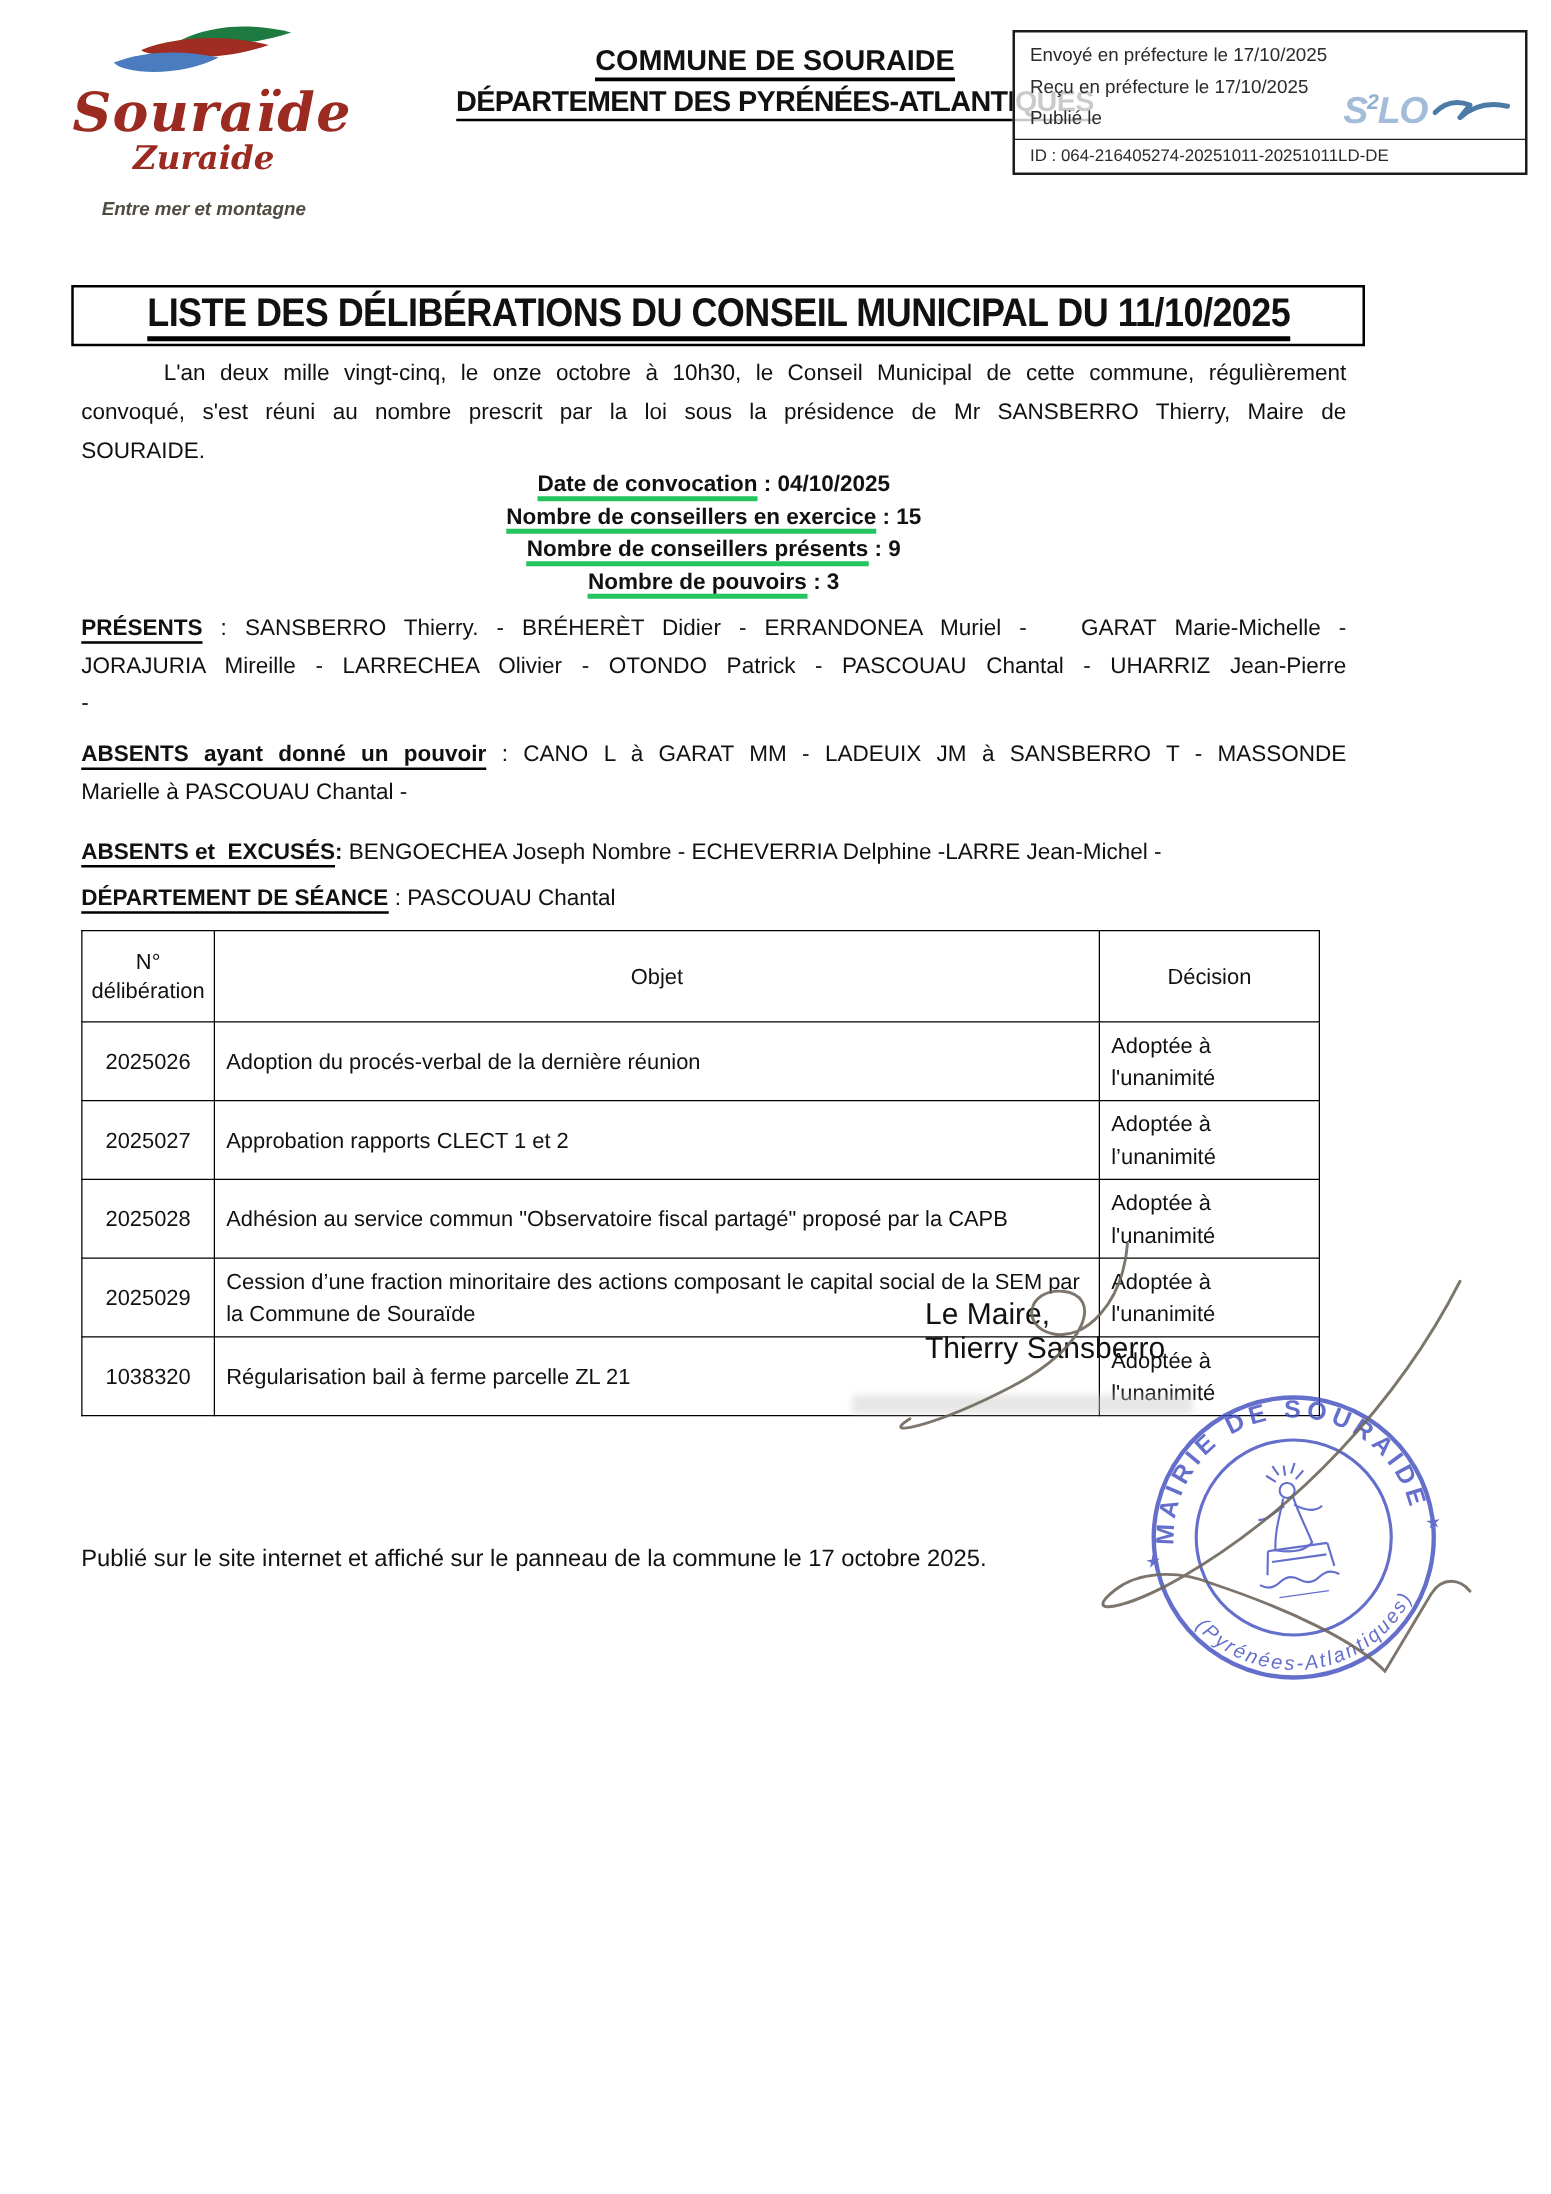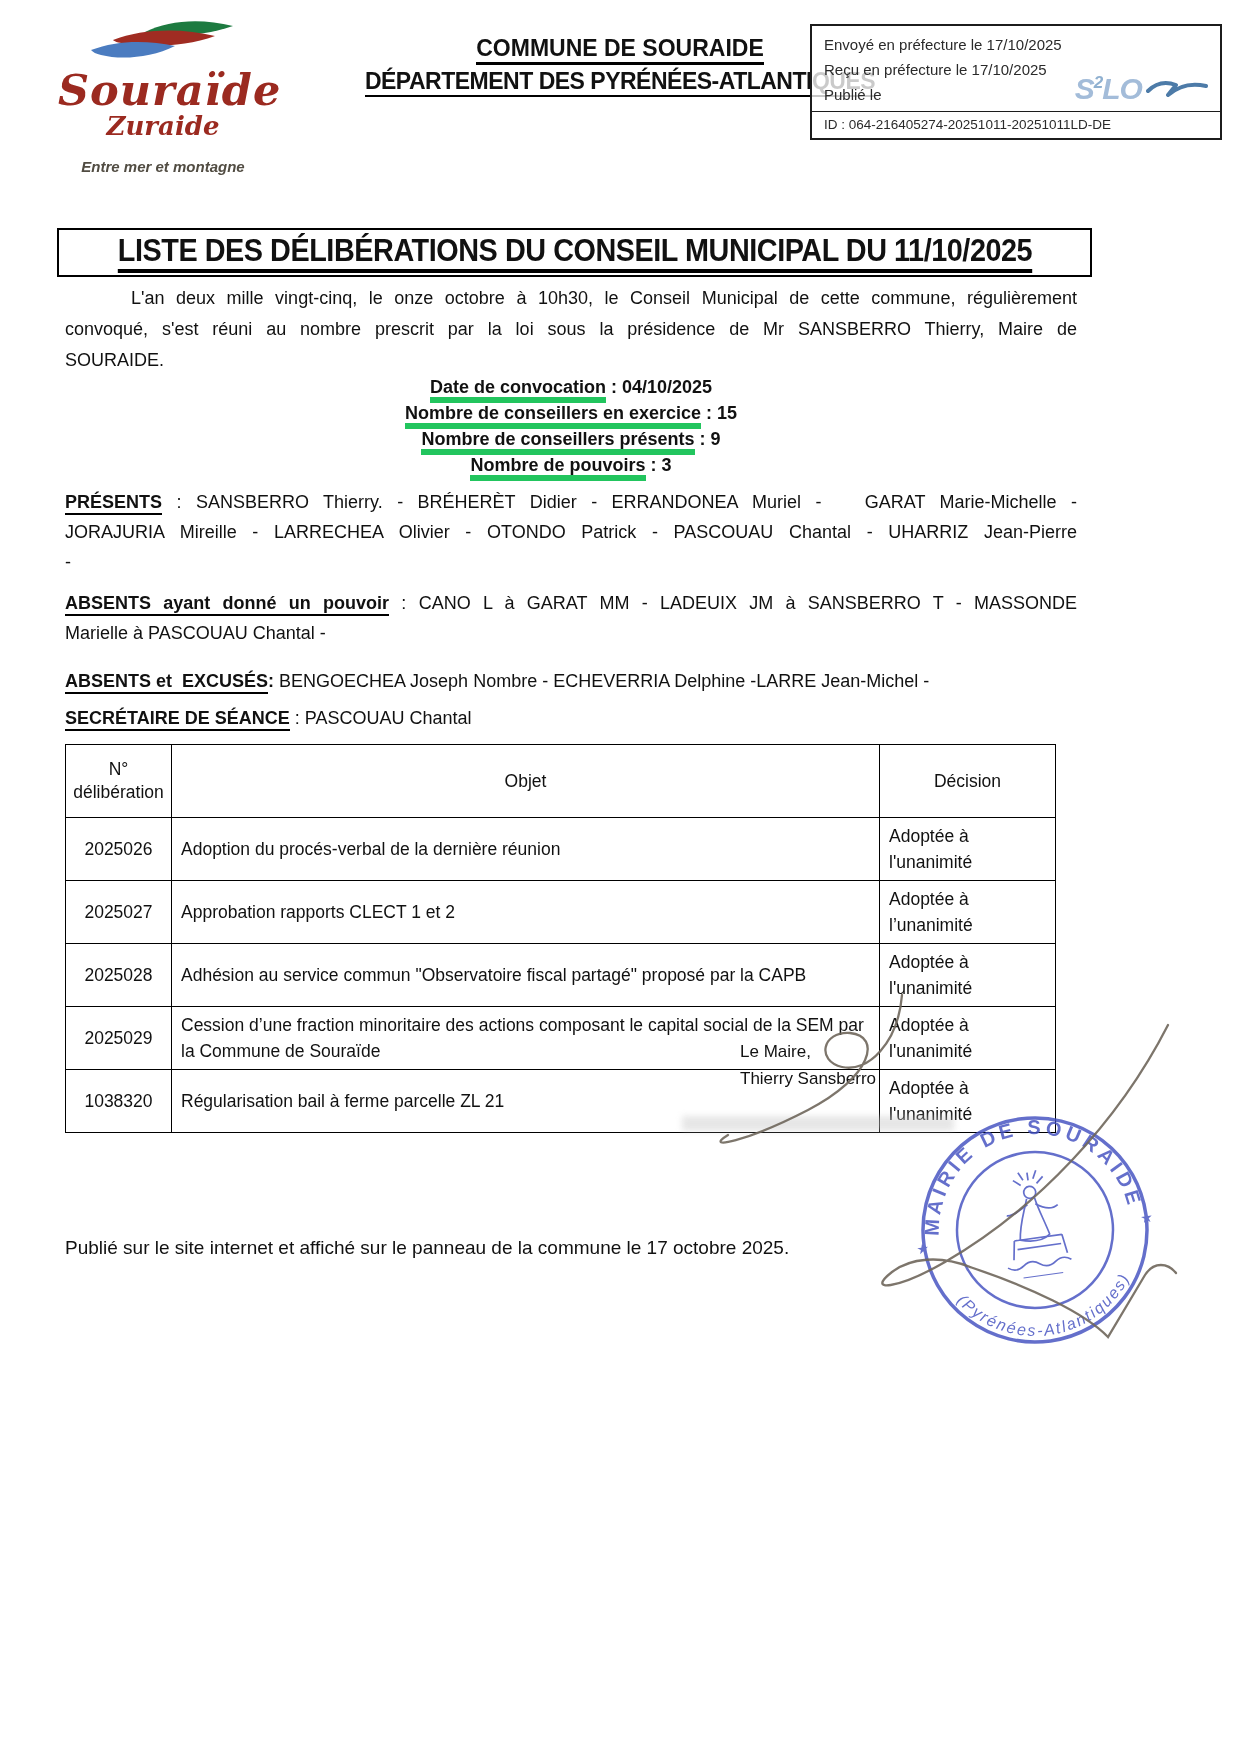--- a/index.html
+++ b/index.html
@@ -31,33 +31,33 @@
           text-align:center;padding-top:1px;}
   .banner-text{display:inline-block;font-size:32px;font-weight:bold;letter-spacing:-0.5px;
                transform:scaleX(0.90);transform-origin:center;line-height:38px;
                border-bottom:4px solid #000;padding-bottom:0px;white-space:nowrap;}
   
   .blk{position:absolute;left:65px;width:1012px;font-size:18px;}
   .jline{text-align:justify;text-align-last:justify;line-height:31px;white-space:normal;}
   .pline{line-height:31px;}
   .indent{padding-left:66px;}
   .meta{left:65px;top:374px;text-align:center;font-weight:bold;line-height:26px;}
-  .u{border-bottom:6px solid #22c55e;padding-bottom:0px;}
+  .u{border-bottom:4px solid #22c55e;padding-bottom:0px;}
   .slabel{font-weight:bold;border-bottom:2.5px solid #000;padding-bottom:1px;}
   .sline{line-height:30px;}
   
   table.dtable{position:absolute;left:65px;top:744px;width:990px;border-collapse:collapse;
                table-layout:fixed;font-size:17.5px;}
   .dtable th,.dtable td{border:1.5px solid #000;vertical-align:middle;}
   .dtable thead th{height:70px;font-weight:normal;text-align:center;line-height:23px;}
   .th-num{white-space:pre-line;}
   .dtable td{padding:5px 9px;line-height:26px;}
   td.c-num{text-align:center;}
   
-  .sig{position:absolute;left:740px;top:1038px;font-size:17px;line-height:27px;}
+  .sig{position:absolute;left:740px;top:1038px;font-size:24px;line-height:27px;}
   .stamp-wrap{position:absolute;left:885px;top:1080px;width:300px;height:300px;z-index:3;}
   .sign-wrap{position:absolute;left:640px;top:975px;width:570px;height:400px;z-index:4;pointer-events:none;}
   .artifact{position:absolute;left:682px;top:1116px;width:272px;height:15px;background:#c9c9c9;
             filter:blur(3px);opacity:0.45;}
   .footer{position:absolute;left:65px;top:1237px;width:1050px;font-size:19px;}
 </style>
 </head>
 <body>
 
 <div class="page">
@@ -119,21 +119,21 @@
   <div class="blk" style="top:588px">
     <div class="jline sline"><span class="slabel">ABSENTS ayant donné un pouvoir</span><span> : </span><span>CANO L à GARAT MM - LADEUIX JM à SANSBERRO T - MASSONDE</span></div>
     <div class="sline">Marielle à PASCOUAU Chantal -</div>
   </div>
 
   <div class="blk" style="top:666px">
     <div class="sline"><span class="slabel">ABSENTS et&nbsp; EXCUSÉS</span><span style="font-weight:bold">: </span><span>BENGOECHEA Joseph Nombre - ECHEVERRIA Delphine -LARRE Jean-Michel -</span></div>
   </div>
 
   <div class="blk" style="top:703px">
-    <div class="sline"><span class="slabel">SECRÉTAIRE DE SÉANCE</span><span> : </span><span>PASCOUAU Chantal</span></div>
+    <div class="sline"><span class="slabel">DÉPARTEMENT DE SÉANCE</span><span> : </span><span>PASCOUAU Chantal</span></div>
   </div>
 
   <table class="dtable">
     <colgroup>
         <col style="width:106px">
         <col style="width:708px">
         <col style="width:176px">
       </colgroup>
     <thead>
       <tr>

